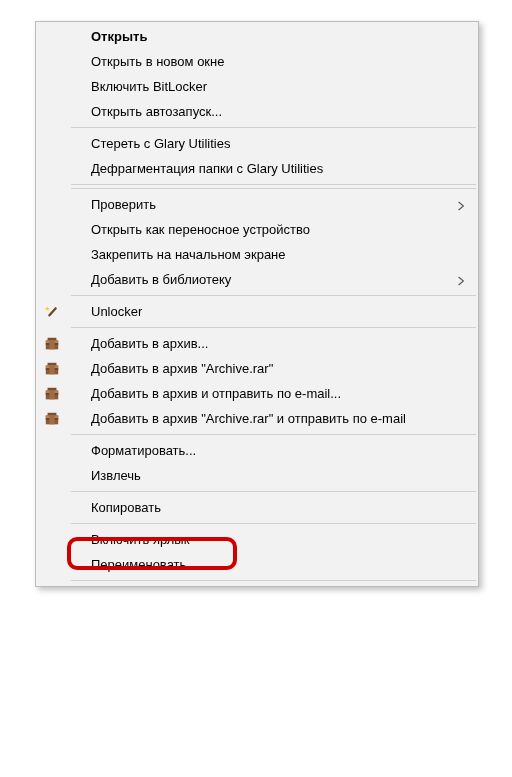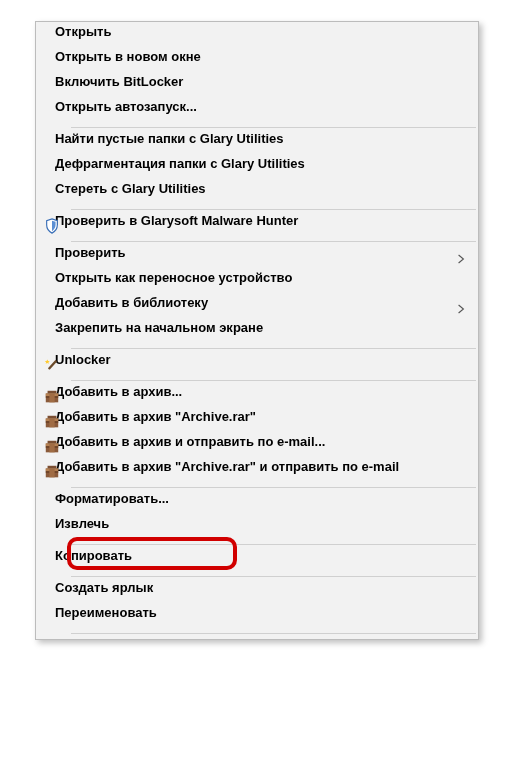--- a/index.html
+++ b/index.html
@@ -18,31 +18,30 @@
     top: 21px;
     left: 35px;
     width: 440px;
     background: #f2f2f2;
     border: 1px solid #bcbcbc;
     box-shadow: 3px 3px 6px rgba(0,0,0,0.25);
     padding: 2px 1px;
   }
   .menu-item {
     display: flex;
-    align-items: flex-start;
+    align-items: center;
     height: 25px;
-    padding: 0 30px 0 18px;
+    padding: 0 30px 0 54px;
     position: relative;
     cursor: default;
   }
   .menu-item .label {
     flex: 1;
     white-space: nowrap;
     overflow: hidden;
-    font-weight: bold;
   }
   .menu-item.bold .label {
     font-weight: 700;
   }
   .menu-item .icon {
     position: absolute;
     left: 6px;
     top: 50%;
     transform: translateY(-50%);
     width: 18px;
@@ -86,65 +85,53 @@
   <div class="menu-item">
     <span class="label">Включить BitLocker</span>
   </div>
   <div class="menu-item">
     <span class="label">Открыть автозапуск...</span>
   </div>
 
   <div class="separator"></div>
 
   <div class="menu-item">
-    <span class="label">Найти пустые папки с Glary Utilities</span>
+    <span class="label">Стереть с Glary Utilities</span>
   </div>
   <div class="menu-item">
     <span class="label">Дефрагментация папки с Glary Utilities</span>
   </div>
-  <div class="menu-item">
-    <span class="label">Стереть с Glary Utilities</span>
-  </div>
-
-  <div class="separator"></div>
-
-  <div class="menu-item">
-    <span class="icon">
-      <svg viewBox="0 0 18 18" width="16" height="16">
-          <path d="M9 1 L15 3 V8 C15 12 12 15.5 9 17 C6 15.5 3 12 3 8 V3 Z" fill="#ffffff" stroke="#3a6fb7" stroke-width="1.3"></path>
-          <path d="M9 3 L13 4.2 V8 C13 11 11 13.6 9 14.8 V3 Z" fill="#5b8fd4"></path>
-        </svg>
-    </span>
-    <span class="label">Проверить в Glarysoft Malware Hunter</span>
-  </div>
+
+  <div class="separator"></div>
+
 
   <div class="separator"></div>
 
   <div class="menu-item">
     <span class="label">Проверить</span>
     <span class="arrow">
       <svg viewBox="0 0 10 12" width="8" height="10">
           <path d="M2 1 L8 6 L2 11" fill="none" stroke="#555" stroke-width="1.4"></path>
         </svg>
     </span>
   </div>
   <div class="menu-item">
     <span class="label">Открыть как переносное устройство</span>
   </div>
   <div class="menu-item">
+    <span class="label">Закрепить на начальном экране</span>
+  </div>
+  <div class="menu-item">
     <span class="label">Добавить в библиотеку</span>
     <span class="arrow">
       <svg viewBox="0 0 10 12" width="8" height="10">
           <path d="M2 1 L8 6 L2 11" fill="none" stroke="#555" stroke-width="1.4"></path>
         </svg>
     </span>
   </div>
-  <div class="menu-item">
-    <span class="label">Закрепить на начальном экране</span>
-  </div>
 
   <div class="separator"></div>
 
   <div class="menu-item">
     <span class="icon">
       <svg viewBox="0 0 18 18" width="16" height="16">
         <rect x="8" y="2" width="2.6" height="13" rx="1" transform="rotate(42 9 9)" fill="#6b4a2a"></rect>
         <path d="M3 3 L4 5 L6 5 L4.5 6.5 L5 8.5 L3 7.5 L1 8.5 L1.5 6.5 L0 5 L2 5 Z" fill="#ffcc33" transform="translate(1,0) scale(0.9)"></path>
       </svg>
     </span>
@@ -213,21 +200,21 @@
 
   <div class="separator"></div>
 
   <div class="menu-item">
     <span class="label">Копировать</span>
   </div>
 
   <div class="separator"></div>
 
   <div class="menu-item">
-    <span class="label">Создать ярлык</span>
+    <span class="label">Включить ярлык</span>
   </div>
   <div class="menu-item">
     <span class="label">Переименовать</span>
   </div>
 
   <div class="separator"></div>
 
 
 </div>
 

